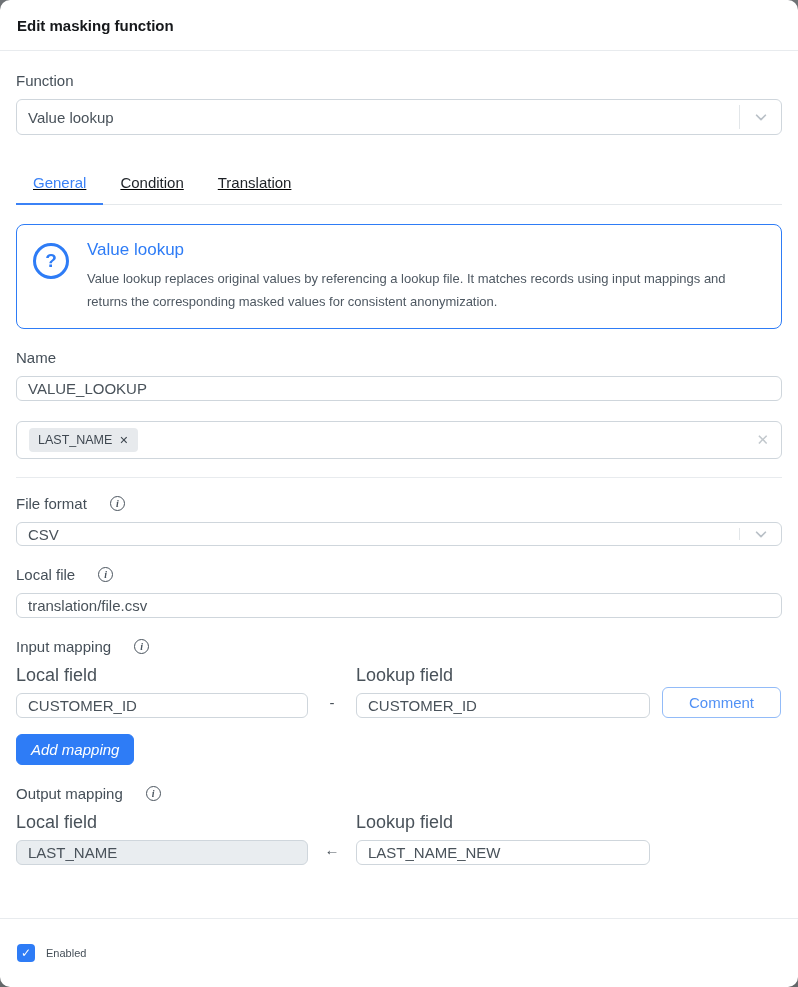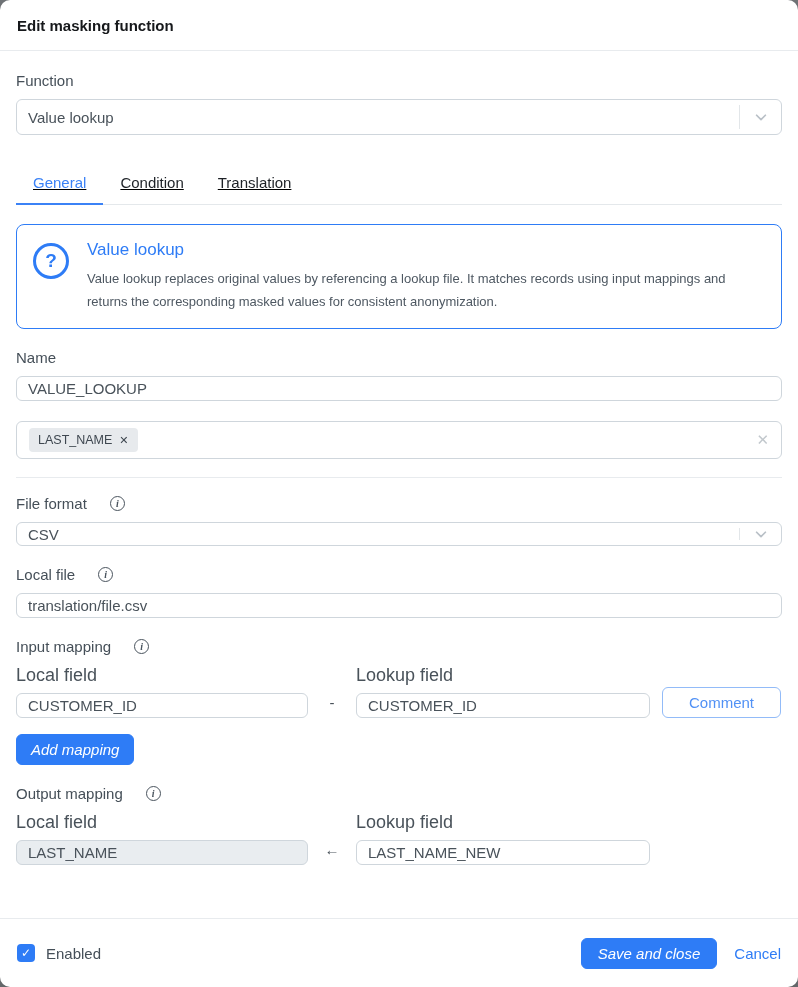--- a/index.html
+++ b/index.html
@@ -71,21 +71,21 @@
   .btn-outline-danger { width:119px; height:31px; background:#fff; border:1px solid #92bbf8; color:#5191f5; }
   .btn-primary { background:#2e7cf6; border:1px solid #2e7cf6; color:#fff; height:31px; padding:0 14px;font-style:italic; }
   .add-mapping { margin-top:16px; }
   .text-input:disabled, .text-input.disabled { background:#e9edf0; color:#49525a; }
   
   .modal-footer { flex:none; height:69px; border-top:1px solid #e8ebee;
     display:flex; align-items:center; padding:0 17px; }
   .checkbox-wrap { display:flex; align-items:center; gap:11px; cursor:pointer; }
   .checkbox { width:18px; height:18px; background:#2e7cf6; border-radius:4px;
     display:flex; align-items:center; justify-content:center; color:#fff; font-size:12px; font-weight:700; }
-  .checkbox-label { font-size:15px; color:#454f58; }
+  .checkbox-label { font-size:11px; color:#454f58; }
   .footer-actions { margin-left:auto; display:flex; align-items:center; gap:17px; }
   .btn-save { height:31px; padding:0 16px; font-size:15px; }
   .link-cancel { background:none; border:none; font-family:inherit; font-size:15px; color:#2e7cf6; cursor:pointer; }
 </style>
 </head>
 <body>
 
 <div class="modal">
 
   <div class="modal-header">
@@ -200,19 +200,15 @@
       </div>
     </div>
 
   </div>
 
   <div class="modal-footer">
     <div class="checkbox-wrap">
       <span class="checkbox">✓</span>
       <span class="checkbox-label">Enabled</span>
     </div>
-    <div class="footer-actions">
-      <button class="btn btn-primary btn-save">Save and close</button>
-      <button class="link-cancel">Cancel</button>
-    </div>
   </div>
 
 </div>
 
 </body></html>

